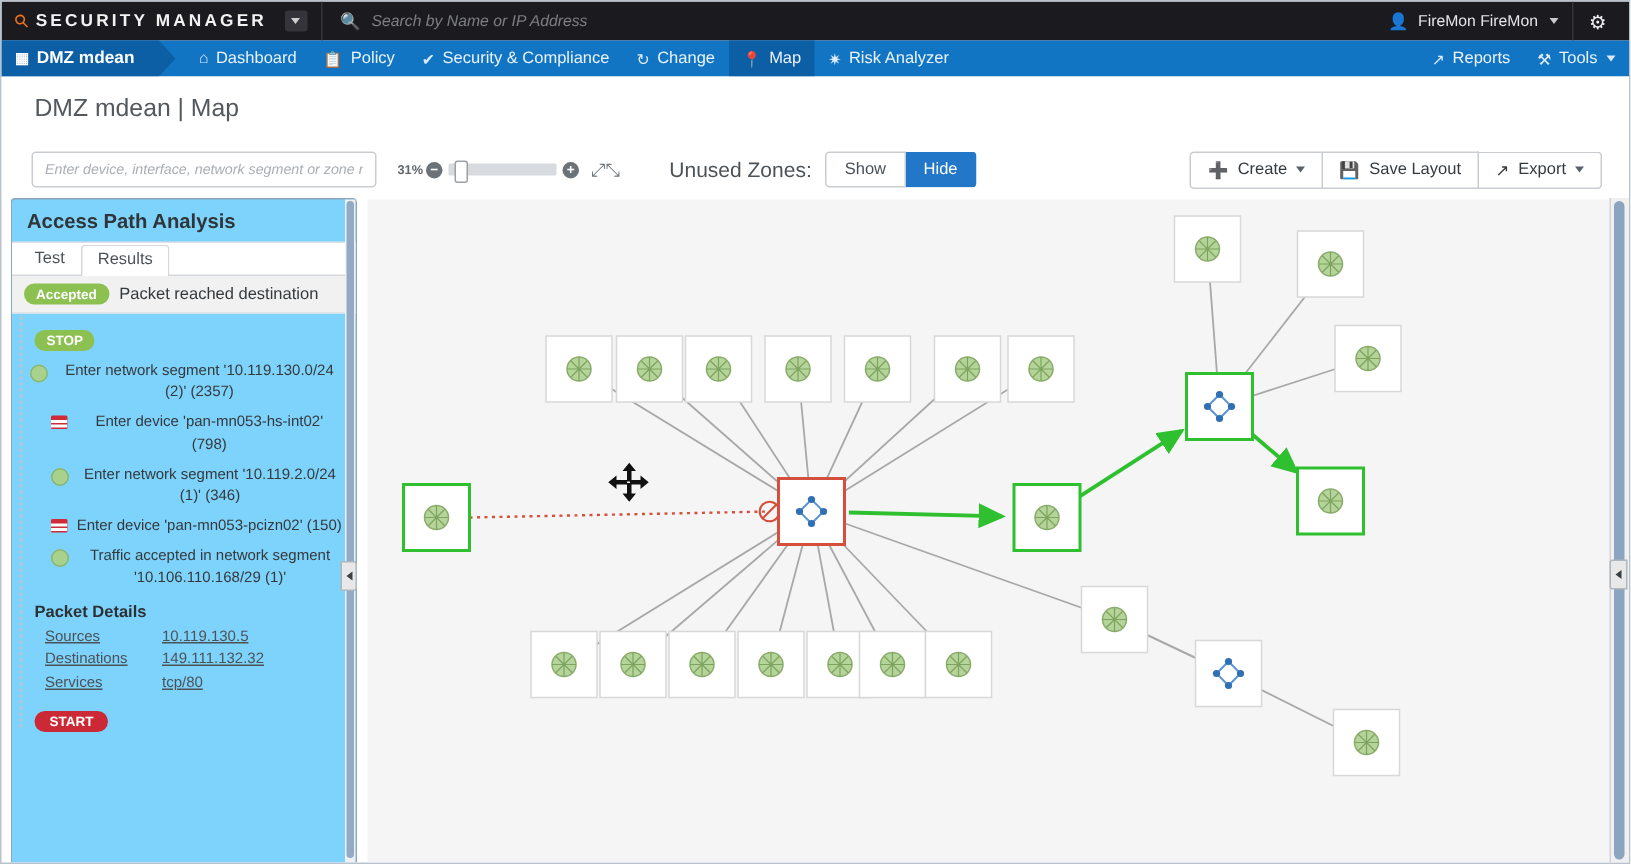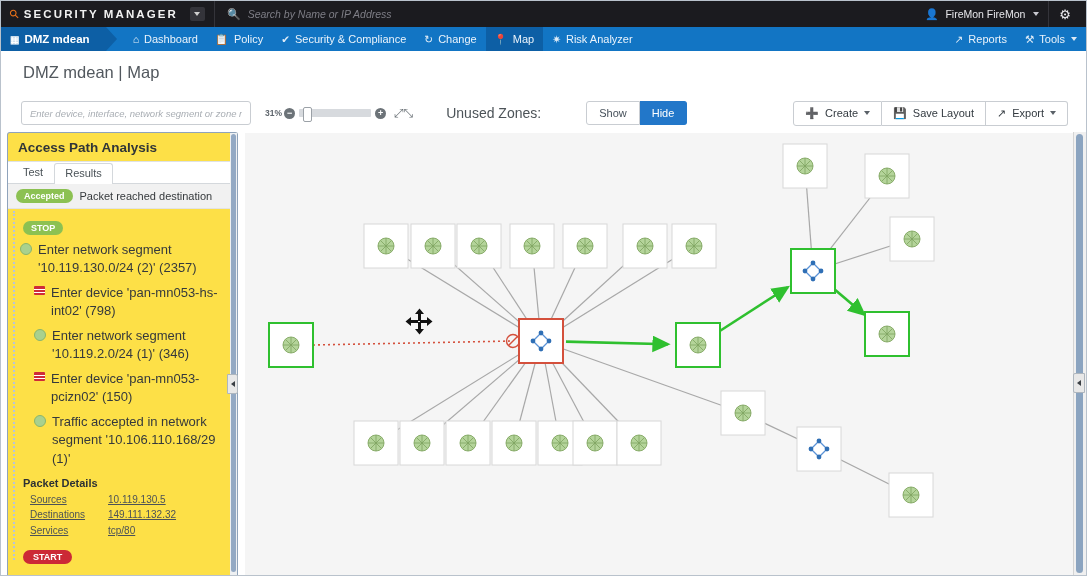--- a/index.html
+++ b/index.html
@@ -53,51 +53,51 @@
   .mapsearch input::placeholder{color:#a9aeb4;font-style:italic;}
   .zoomctl{display:flex;align-items:center;margin-left:14px;}
   .zpct{font-size:8.5px;color:#5f666d;font-weight:bold;margin-right:2px;}
   .zminus,.zplus{width:11px;height:11px;border-radius:50%;background:#6c7378;color:#fff;font-size:9px;line-height:11px;text-align:center;font-weight:bold;}
   .zplus{background:#6c7378;}
   .ztrack{width:72px;height:8px;background:#d7dade;margin:0 4px;position:relative;border-radius:1px;}
   .zthumb{position:absolute;left:4px;top:-2px;width:7px;height:13px;background:#fff;border:1px solid #9ba1a7;border-radius:2px;}
   .zfit{margin-left:8px;color:#6c7378;font-size:12px;}
   .uzwrap{display:flex;align-items:center;margin-left:33px;}
   .uzlbl{font-size:14px;color:#4c5358;margin-right:9px;}
-  .btngrp{display:flex;margin-left:36px;}
+  .btngrp{display:flex;}
   .btngrp .b{height:22px;padding:0 12px;border:1px solid #c9cdd2;font-size:11px;color:#46505a;display:flex;align-items:center;background:#fff;}
   .btngrp .b:first-child{border-radius:3px 0 0 3px;}
   .btngrp .b:last-child{border-radius:0 3px 3px 0;border-left:0;}
   .btngrp .b.on{background:#2277c9;border-color:#2277c9;color:#fff;}
   .tbright{position:absolute;right:18px;top:0;height:40px;display:flex;align-items:center;}
   .tbright .b{height:23px;padding:0 11px;border:1px solid #c9cdd2;font-size:11px;color:#333a40;display:flex;align-items:center;background:#fff;}
   .tbright .b:first-child{border-radius:3px 0 0 3px;}
   .tbright .b:last-child{border-radius:0 3px 3px 0;}
   .tbright .b+.b{border-left:0;}
   .tbright .bi{margin-right:6px;font-size:11px;}
   .tbright .cv{margin-left:6px;border-left:3.5px solid transparent;border-right:3.5px solid transparent;border-top:4px solid #5a6168;}
 
   
   .canvas{position:absolute;left:244px;top:132px;right:10px;bottom:0;background:#f5f5f5;overflow:hidden;}
   .canvas svg{position:absolute;left:0;top:0;}
 
   
-  .panel{position:absolute;left:6px;top:131px;width:231px;bottom:0;background:#fde047;border:1px solid #8fa3bb;border-bottom:0;border-radius:3px 3px 0 0;box-sizing:border-box;}
+  .panel{position:absolute;left:6px;top:131px;width:231px;bottom:0;background:#7dd3fc;border:1px solid #8fa3bb;border-bottom:0;border-radius:3px 3px 0 0;box-sizing:border-box;}
   .panel-h{padding:7px 10px 6px;font-size:13.5px;font-weight:bold;color:#303538;border-bottom:1px solid #dfe2e5;}
   .tabs{display:flex;border-bottom:1px solid #d4d8dc;background:#fff;padding-left:4px;height:21px;}
   .tab{font-size:11px;color:#4b5358;padding:3px 10px 0;border:1px solid transparent;border-bottom:0;}
   .tab.sel{background:#fff;border-color:#d4d8dc;border-radius:3px 3px 0 0;position:relative;top:1px;}
   .accbar{background:#f1f1f1;padding:5px 8px;display:flex;align-items:center;border-bottom:1px solid #e3e3e3;}
   .pill{background:#8cc152;color:#fff;font-size:9px;border-radius:9px;padding:2px 8px;font-weight:600;margin-right:7px;}
   .pill.stop{background:#cc2936;padding:2px 10px;}
   .accbar .t{font-size:11px;color:#35393c;}
   .steps{position:relative;padding:6px 9px 6px 12px;}
   .steps::before{content:"";position:absolute;left:5px;top:2px;bottom:10px;border-left:2px dotted #b8c4d6;}
   .start-row{margin:2px 0 4px 3px;}
-  .step{font-size:13px;color:#35393c;line-height:1.42;margin:6px 0;display:flex;align-items:flex-start;}
+  .step{font-size:10px;color:#35393c;line-height:1.42;margin:6px 0;display:flex;align-items:flex-start;text-align:center;}
   .step.ind{padding-left:14px;}
   .step .gi{flex:0 0 auto;margin-right:6px;margin-top:2px;}
   .step .tx{flex:1;}
   .seg-ic{width:10px;height:10px;border-radius:50%;background:#a9d18e;border:1px solid #8ab56c;display:inline-block;}
   .dev-ic{width:11px;height:9px;display:inline-block;background:#cf2b38;border-radius:1px;position:relative;overflow:hidden;}
   .dev-ic::before{content:"";position:absolute;left:0;right:0;top:3px;height:1.5px;background:#fff;}
   .dev-ic::after{content:"";position:absolute;left:0;right:0;top:6px;height:1.5px;background:#fff;}
   .pd-h{font-size:11px;font-weight:bold;color:#2c3134;margin:9px 0 3px 3px;}
   .pd-row{display:flex;font-size:10px;color:#4c5257;line-height:1.55;padding-left:10px;text-decoration:underline;}
   .pd-k{width:78px;}

